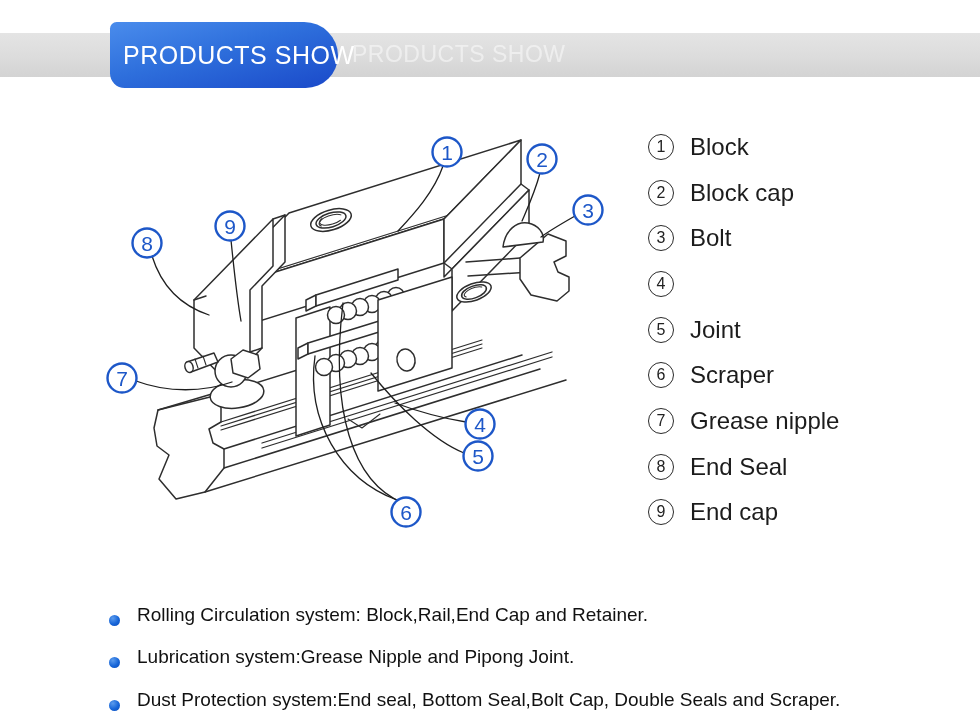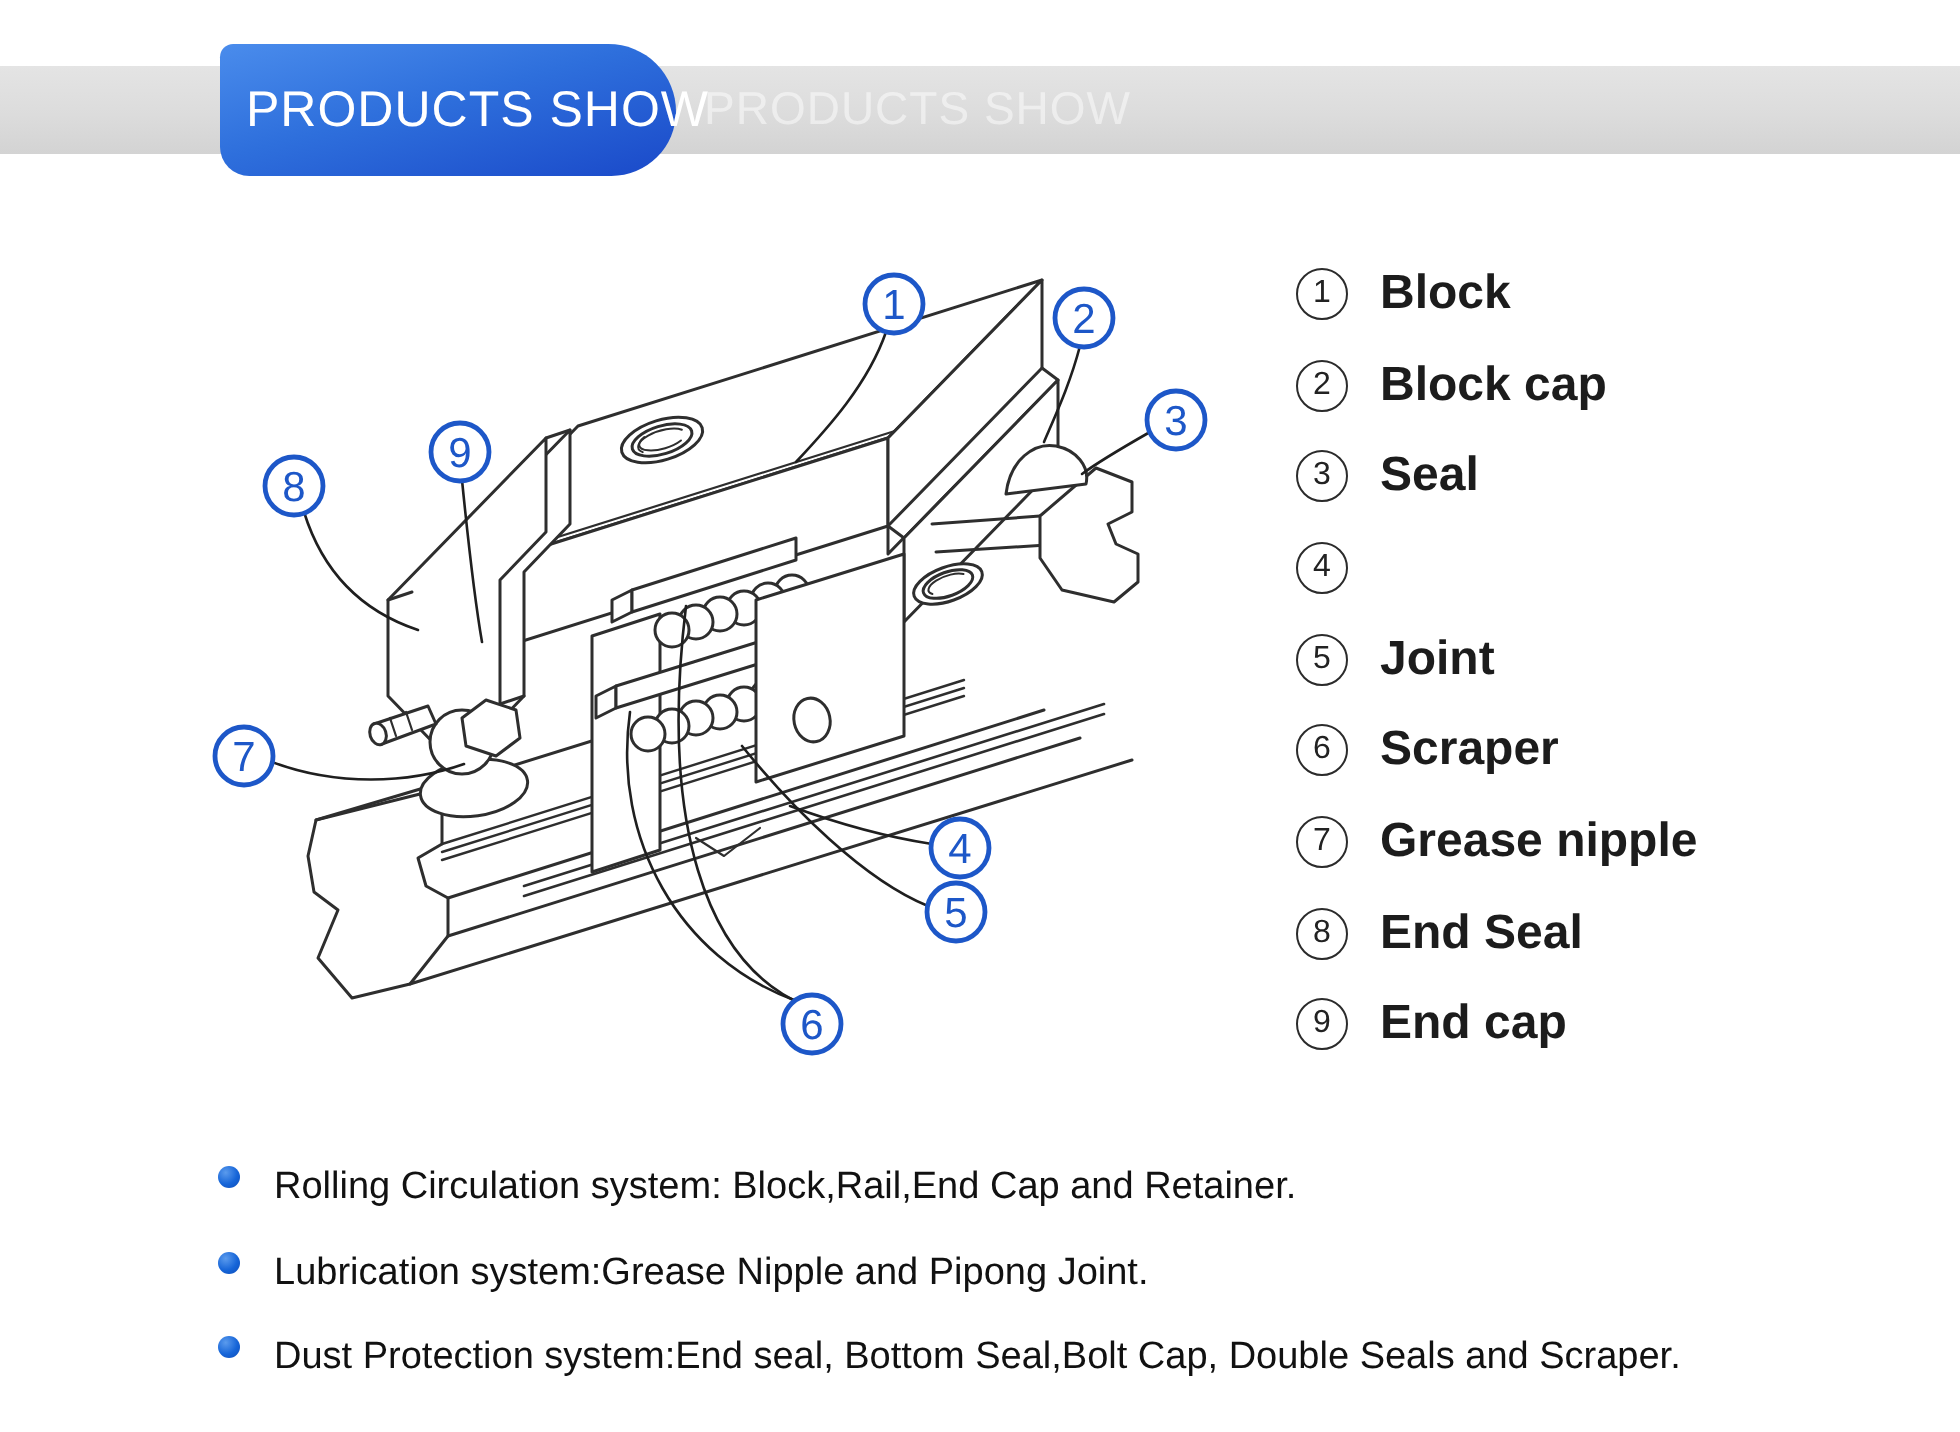--- a/index.html
+++ b/index.html
@@ -31,24 +31,24 @@
   
   .diagram-svg{position:absolute;left:0;top:0;width:980px;height:716px;}
   
   .legend{position:absolute;left:648px;top:124px;}
   .legend-row{height:45.7px;display:flex;align-items:center;}
   .legend-circle{
     width:24px;height:24px;border:1.6px solid #2b2b2b;border-radius:50%;
     display:inline-flex;align-items:center;justify-content:center;
     font-size:16px;color:#222;flex:0 0 auto;
   }
-  .legend-label{margin-left:16px;font-size:24px;color:#1c1c1c;white-space:nowrap;font-weight:bold;}
+  .legend-label{margin-left:16px;font-size:24px;color:#1c1c1c;white-space:nowrap;}
   
   .notes{position:absolute;left:109px;top:583px;}
-  .note-row{height:42.5px;display:flex;align-items:flex-start;}
+  .note-row{height:42.5px;display:flex;align-items:flex-end;}
   .note-dot{
     width:11px;height:11px;border-radius:50%;flex:0 0 auto;
     background:radial-gradient(circle at 35% 30%,#5b9bed 0%,#1665d8 55%,#0d4cb8 100%);
   }
   .note-text{margin-left:17px;font-size:19px;color:#111;white-space:nowrap;}
 </style>
 </head>
 <body>
 
 <div class="topbar">
@@ -219,21 +219,21 @@
   <div class="legend-row">
     <span class="legend-circle">1</span>
     <span class="legend-label">Block</span>
   </div>
   <div class="legend-row">
     <span class="legend-circle">2</span>
     <span class="legend-label">Block cap</span>
   </div>
   <div class="legend-row">
     <span class="legend-circle">3</span>
-    <span class="legend-label">Seal</span>
+    <span class="legend-label">Bolt</span>
   </div>
   <div class="legend-row">
     <span class="legend-circle">4</span>
   </div>
   <div class="legend-row">
     <span class="legend-circle">5</span>
     <span class="legend-label">Joint</span>
   </div>
   <div class="legend-row">
     <span class="legend-circle">6</span>

